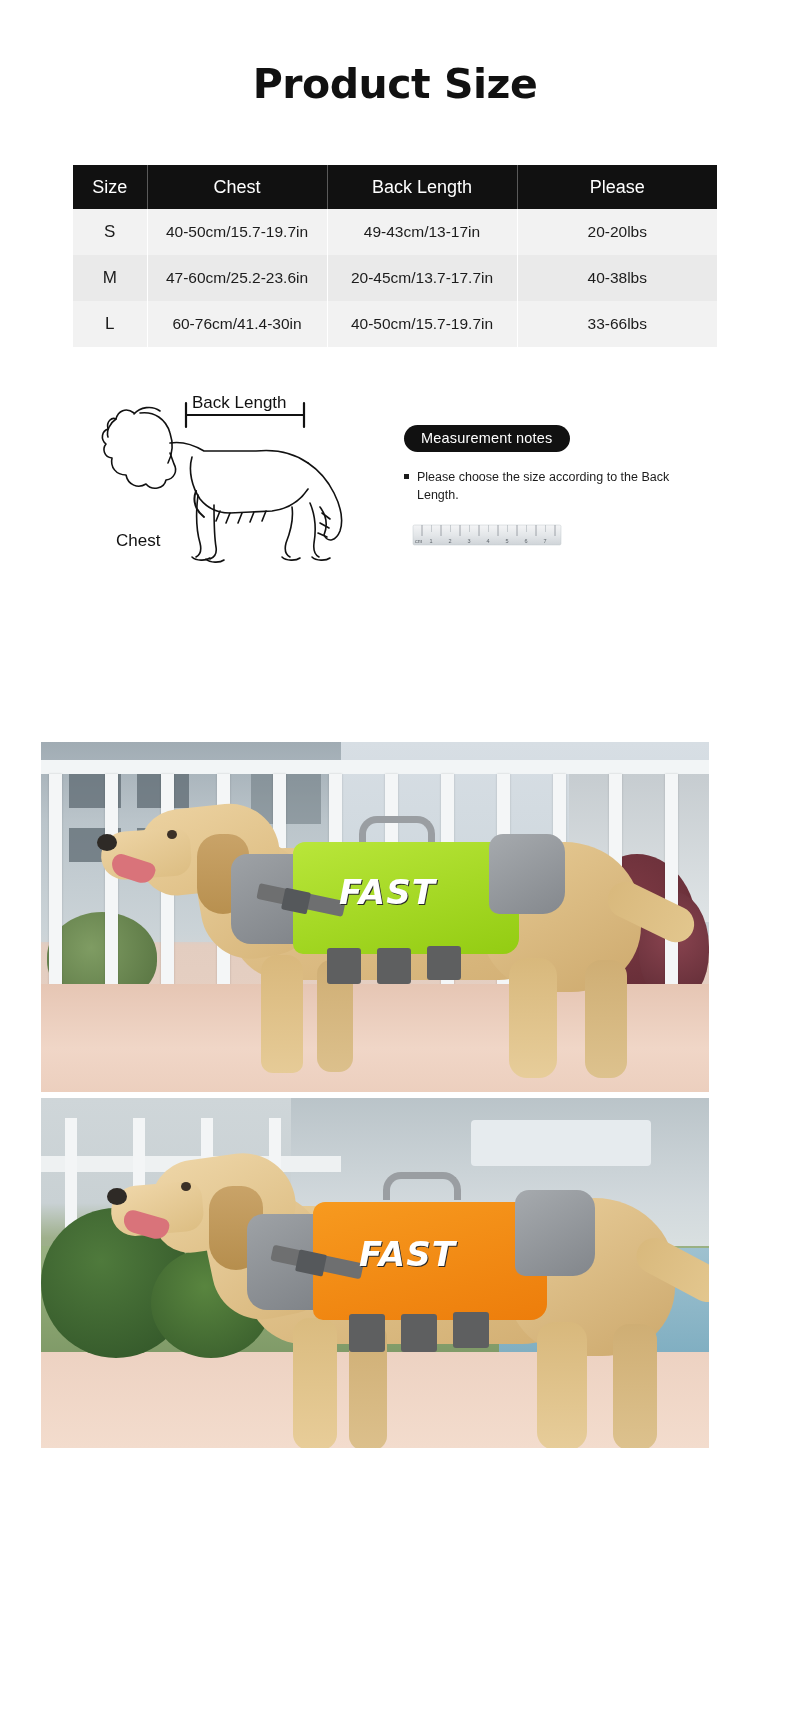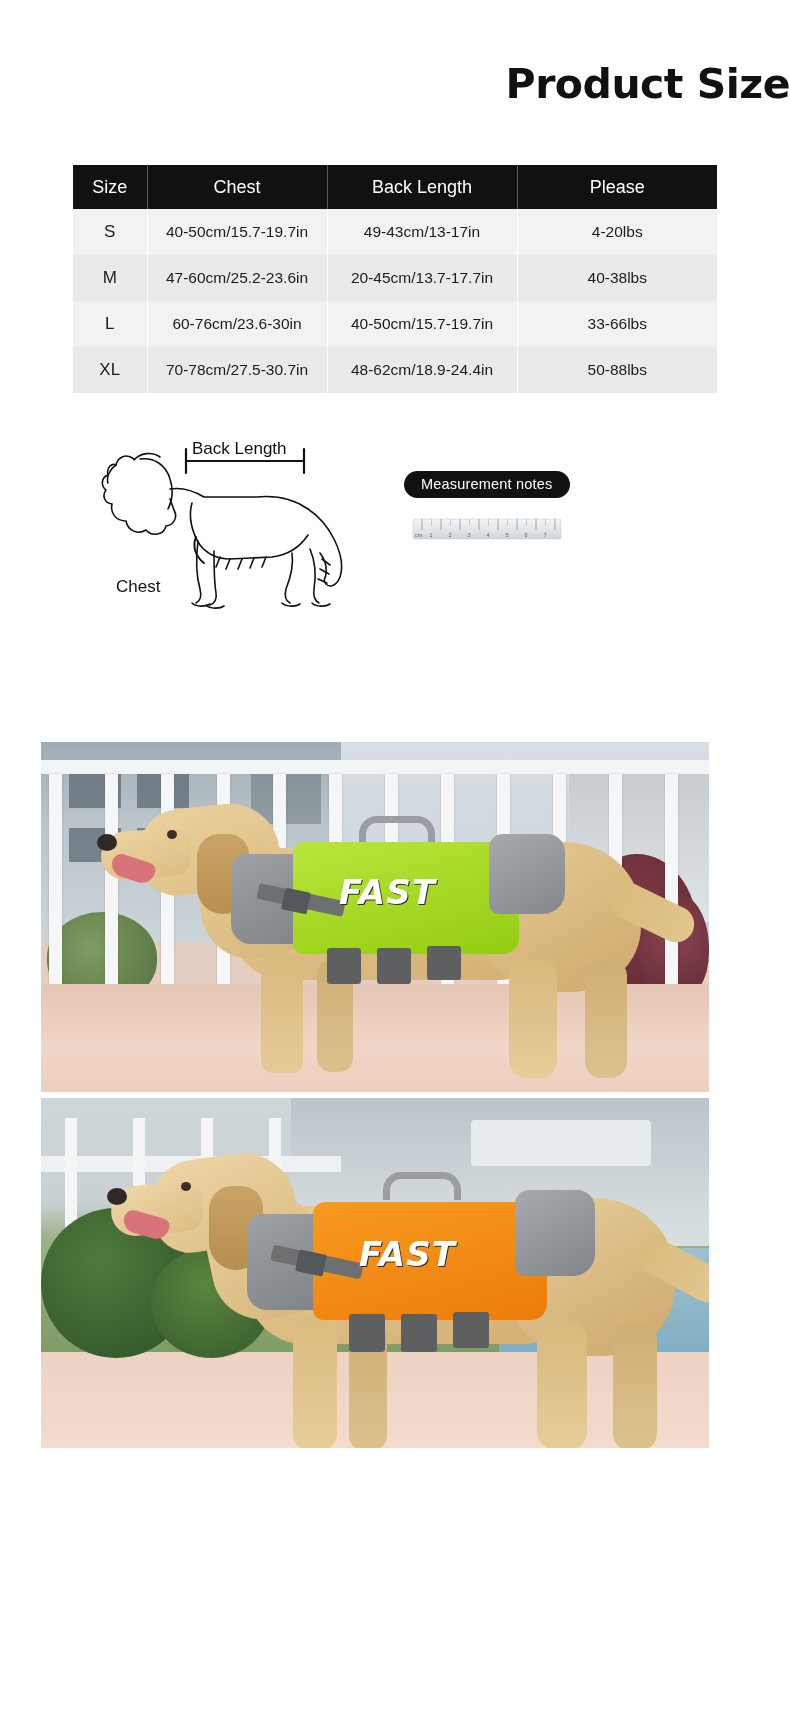--- a/index.html
+++ b/index.html
@@ -5,21 +5,21 @@
   * { box-sizing: border-box; margin: 0; padding: 0; }
   html, body {
     width: 790px;
     background: #ffffff;
     font-family: "Liberation Sans", sans-serif;
   }
   body { width: 790px; height: 1722px; position: relative; overflow: hidden; }
 
   
   .title {
-    text-align: right;
+    text-align: center;
     font-family: "DejaVu Sans", sans-serif;
     font-weight: bold;
     font-size: 41px;
     letter-spacing: -0.5px;
     color: #111111;
     padding-top: 62px;
     padding-bottom: 0;
     line-height: 1.1;
   }
 
@@ -238,39 +238,33 @@
         <th>Chest</th>
         <th>Back Length</th>
         <th>Please</th>
       </tr>
     </thead>
     <tbody>
       <tr>
         <td class="size-col">S</td>
         <td>40-50cm/15.7-19.7in</td>
         <td>49-43cm/13-17in</td>
-        <td>4-20lbs</td>
+        <td>20-20lbs</td>
       </tr>
       <tr>
         <td class="size-col">M</td>
         <td>47-60cm/25.2-23.6in</td>
         <td>20-45cm/13.7-17.7in</td>
         <td>40-38lbs</td>
       </tr>
       <tr>
         <td class="size-col">L</td>
-        <td>60-76cm/23.6-30in</td>
+        <td>60-76cm/41.4-30in</td>
         <td>40-50cm/15.7-19.7in</td>
         <td>33-66lbs</td>
-      </tr>
-      <tr>
-        <td class="size-col">XL</td>
-        <td>70-78cm/27.5-30.7in</td>
-        <td>48-62cm/18.9-24.4in</td>
-        <td>50-88lbs</td>
       </tr>
     </tbody>
   </table>
 </div>
 
 <div class="measure-block">
 
   <div class="dog-figure">
     <svg width="260" height="200" viewBox="0 0 260 200" fill="none" stroke="#111" stroke-width="1.6" stroke-linecap="round" stroke-linejoin="round">
 
@@ -307,20 +301,24 @@
 
       <path d="M100 108 C96 118 100 128 108 134" stroke-width="2"></path>
     </svg>
   </div>
 
   <div class="lbl-back">Back Length</div>
   <div class="lbl-chest">Chest</div>
 
   <div class="notes">
     <div class="notes-pill">Measurement notes</div>
+    <div class="note-line">
+      <span class="note-bullet"></span>
+      <span>Please choose the size according to the Back Length.</span>
+    </div>
 
     <svg class="ruler" viewBox="0 0 300 60">
       <defs>
         <linearGradient id="rg" x1="0" y1="0" x2="0" y2="1">
           <stop offset="0%" stop-color="#f4f5f6"></stop>
           <stop offset="55%" stop-color="#e2e5e8"></stop>
           <stop offset="100%" stop-color="#cfd4d8"></stop>
         </linearGradient>
       </defs>
       <rect x="2" y="6" width="296" height="40" rx="3" fill="url(#rg)" stroke="#c3c8cc"></rect>

